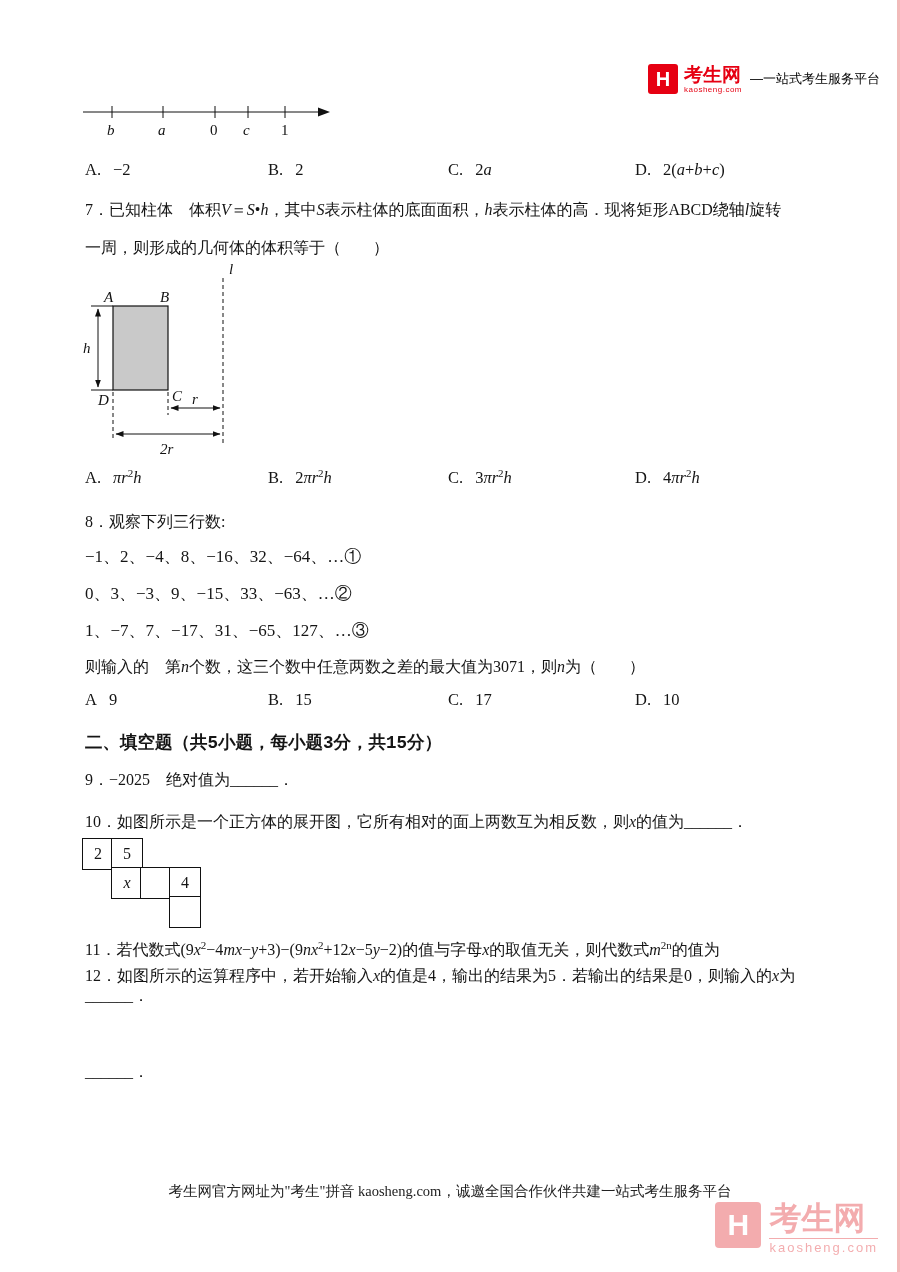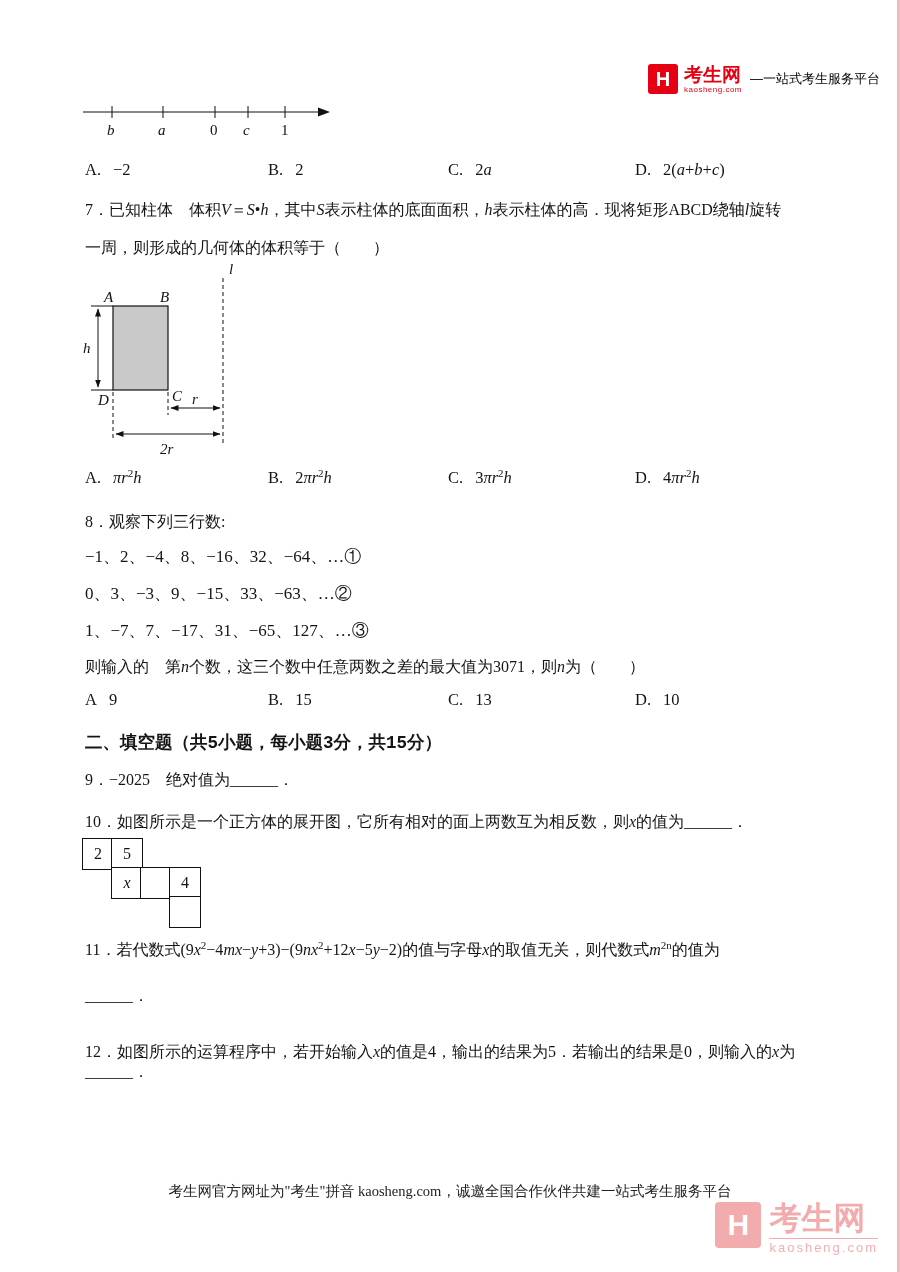--- a/index.html
+++ b/index.html
@@ -121,42 +121,42 @@
   <div class="abs opt" style="left:635px;top:468px"><span class="opt-label">D.</span><span><span>4</span><span class="it">πr</span><sup>2</sup><span class="it">h</span></span></div>
 
   <div class="abs t" style="top:510px">8．观察下列三行数:</div>
   <div class="abs math" style="top:545px">−1、2、−4、8、−16、32、−64、…①</div>
   <div class="abs math" style="top:582px">0、3、−3、9、−15、33、−63、…②</div>
   <div class="abs math" style="top:619px">1、−7、7、−17、31、−65、127、…③</div>
   <div class="abs t" style="top:655px"><span>则输入的　第</span><span class="it">n</span><span>个数，这三个数中任意两数之差的最大值为3071，则</span><span class="it">n</span><span>为（　　）</span></div>
 
   <div class="abs opt" style="left:85px;top:690px"><span class="opt-label">A</span><span><span>9</span></span></div>
   <div class="abs opt" style="left:268px;top:690px"><span class="opt-label">B.</span><span><span>15</span></span></div>
-  <div class="abs opt" style="left:448px;top:690px"><span class="opt-label">C.</span><span><span>13</span></span></div>
+  <div class="abs opt" style="left:448px;top:690px"><span class="opt-label">C.</span><span><span>17</span></span></div>
   <div class="abs opt" style="left:635px;top:690px"><span class="opt-label">D.</span><span><span>10</span></span></div>
 
   <div class="abs sec" style="top:730px">二、填空题（共5小题，每小题3分，共15分）</div>
 
   <div class="abs t" style="top:768px"><span>9．−2025　绝对值为______．</span></div>
 
   <div class="abs t" style="top:810px"><span>10．如图所示是一个正方体的展开图，它所有相对的面上两数互为相反数，则</span><span class="it">x</span><span>的值为______．</span></div>
 
   <div class="net">
     <div class="cell" style="left:0;top:0">2</div>
     <div class="cell" style="left:29px;top:0">5</div>
     <div class="cell it" style="left:29px;top:29px">x</div>
     <div class="cell" style="left:58px;top:29px"></div>
     <div class="cell" style="left:87px;top:29px">4</div>
     <div class="cell" style="left:87px;top:58px"></div>
   </div>
 
   <div class="abs t" style="top:938px"><span>11．若代数式</span><span>(9</span><span class="it">x</span><sup>2</sup><span>−4</span><span class="it">mx</span><span>−</span><span class="it">y</span><span>+3)−(9</span><span class="it">nx</span><sup>2</sup><span>+12</span><span class="it">x</span><span>−5</span><span class="it">y</span><span>−2)</span><span>的值与字母</span><span class="it">x</span><span>的取值无关，则代数式</span><span class="it">m</span><sup>2n</sup><span>的值为</span></div>
   <div class="abs t" style="top:984px"><span>______．</span></div>
 
-  <div class="abs t" style="top:1040px"><span>12．如图所示的运算程序中，若开始输入</span><span class="it">x</span><span>的值是4，输出的结果为5．若输出的结果是0，则输入的</span><span class="it">x</span><span>为</span></div>
+  <div class="abs t" style="top:964px"><span>12．如图所示的运算程序中，若开始输入</span><span class="it">x</span><span>的值是4，输出的结果为5．若输出的结果是0，则输入的</span><span class="it">x</span><span>为</span></div>
   <div class="abs t" style="top:1060px"><span>______．</span></div>
 
   <div class="footer">考生网官方网址为"考生"拼音 kaosheng.com，诚邀全国合作伙伴共建一站式考生服务平台</div>
 
   <div class="wm">
     <div class="wm-icon">
         <span>H</span>
       </div>
     <div class="wm-col">
       <span class="wm-name">考生网</span>

